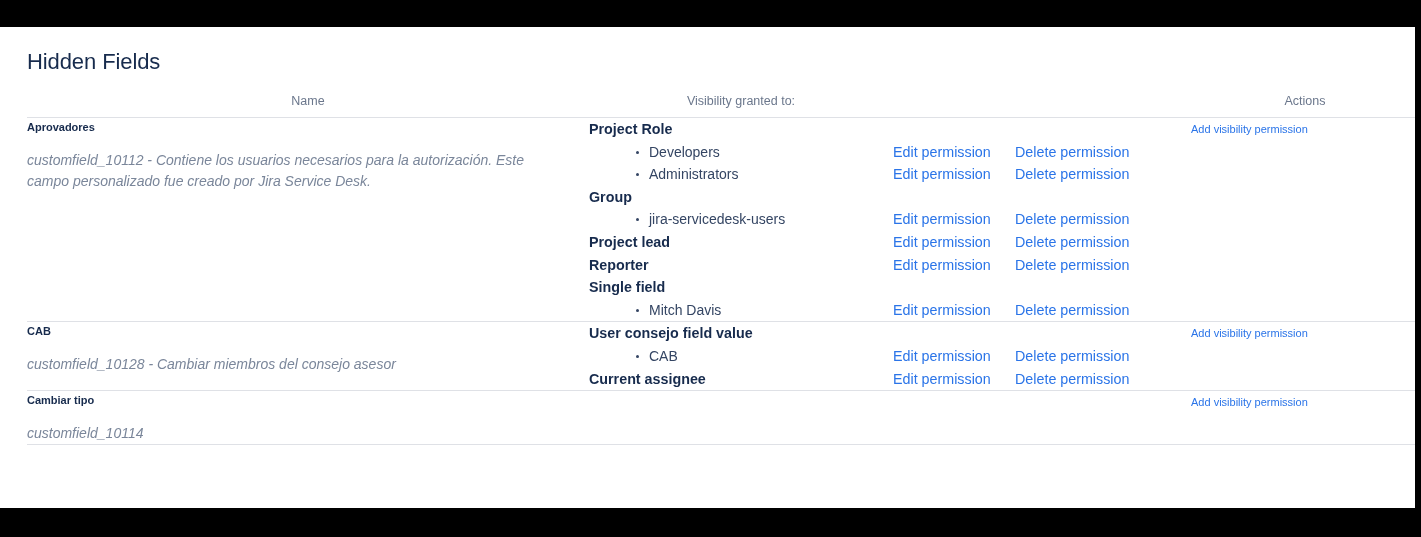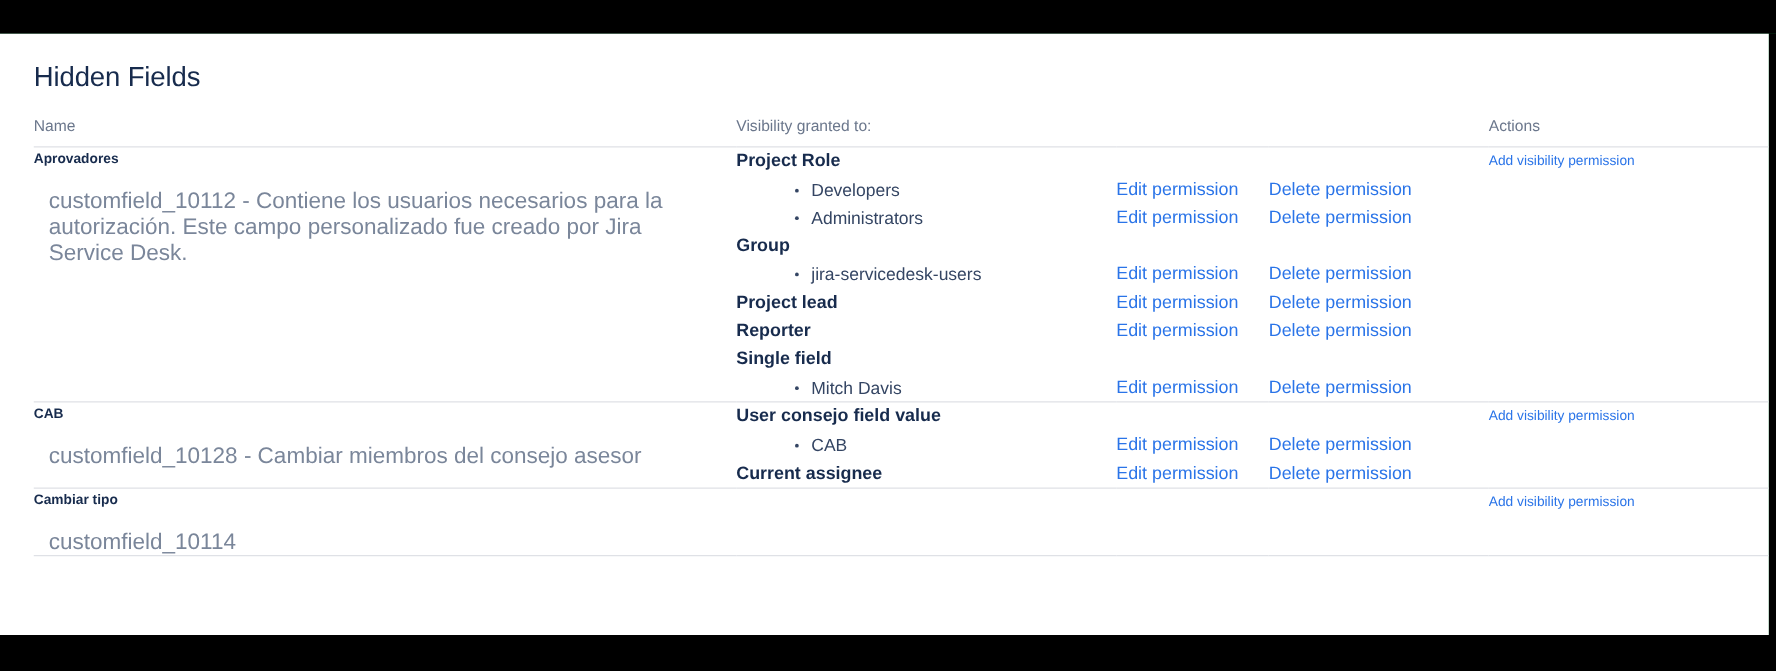--- a/index.html
+++ b/index.html
@@ -8,21 +8,21 @@
     margin: 0; padding: 0;
     width: 1421px; height: 537px;
     background: #000000;
     font-family: "Liberation Sans", sans-serif;
     overflow: hidden;
   }
   #screen {
     position: relative;
     width: 1421px;
     height: 537px;
-    background: #15803d;
+    background: #3b82f6;
   }
   .bar-top {
     position: absolute; left: 0; top: 0;
     width: 1421px; height: 27px;
     background: #000000;
   }
   .bar-bottom {
     position: absolute; left: 0; top: 508px;
     width: 1421px; height: 29px;
     background: #000000;
@@ -57,21 +57,21 @@
     border-collapse: collapse;
     table-layout: fixed;
   }
   table.fields col.c-name   { width: 562px; }
   table.fields col.c-vis    { width: 304px; }
   table.fields col.c-edit   { width: 122px; }
   table.fields col.c-del    { width: 176px; }
   table.fields col.c-act    { width: 228px; }
 
   thead th {
-    text-align: left;
+    text-align: center;
     font-size: 12.5px;
     font-weight: 400;
     color: #6B778C;
     padding: 0 0 9px 0;
     vertical-align: bottom;
     border-bottom: 1px solid #DFE1E6;
   }
 
   tbody tr.field-row > td {
     border-bottom: 1px solid #DFE1E6;
@@ -81,26 +81,27 @@
 
   .name-cell { padding: 12px 14px 16px 0; }
   .field-name {
     font-size: 11px;
     font-weight: bold;
     color: #172B4D;
     line-height: 19px;
     margin: 0 0 4px 0;
   }
   .field-desc {
-    font-size: 18px;
+    font-size: 14px;
     font-weight: 400;
     color: #7A869A;
     line-height: 21px;
-    margin: 13px 0 0 12px;
+    margin: 13px 0 0 0;
     max-width: 535px;
+    font-style: italic;
   }
 
   .vis-cell { padding: 12px 0 10px 0; }
 
   .perm-list { margin: 0; padding: 0; list-style: none; }
   .perm-group-label {
     font-size: 14.3px;
     font-weight: bold;
     color: #172B4D;
     height: 22.6px;

